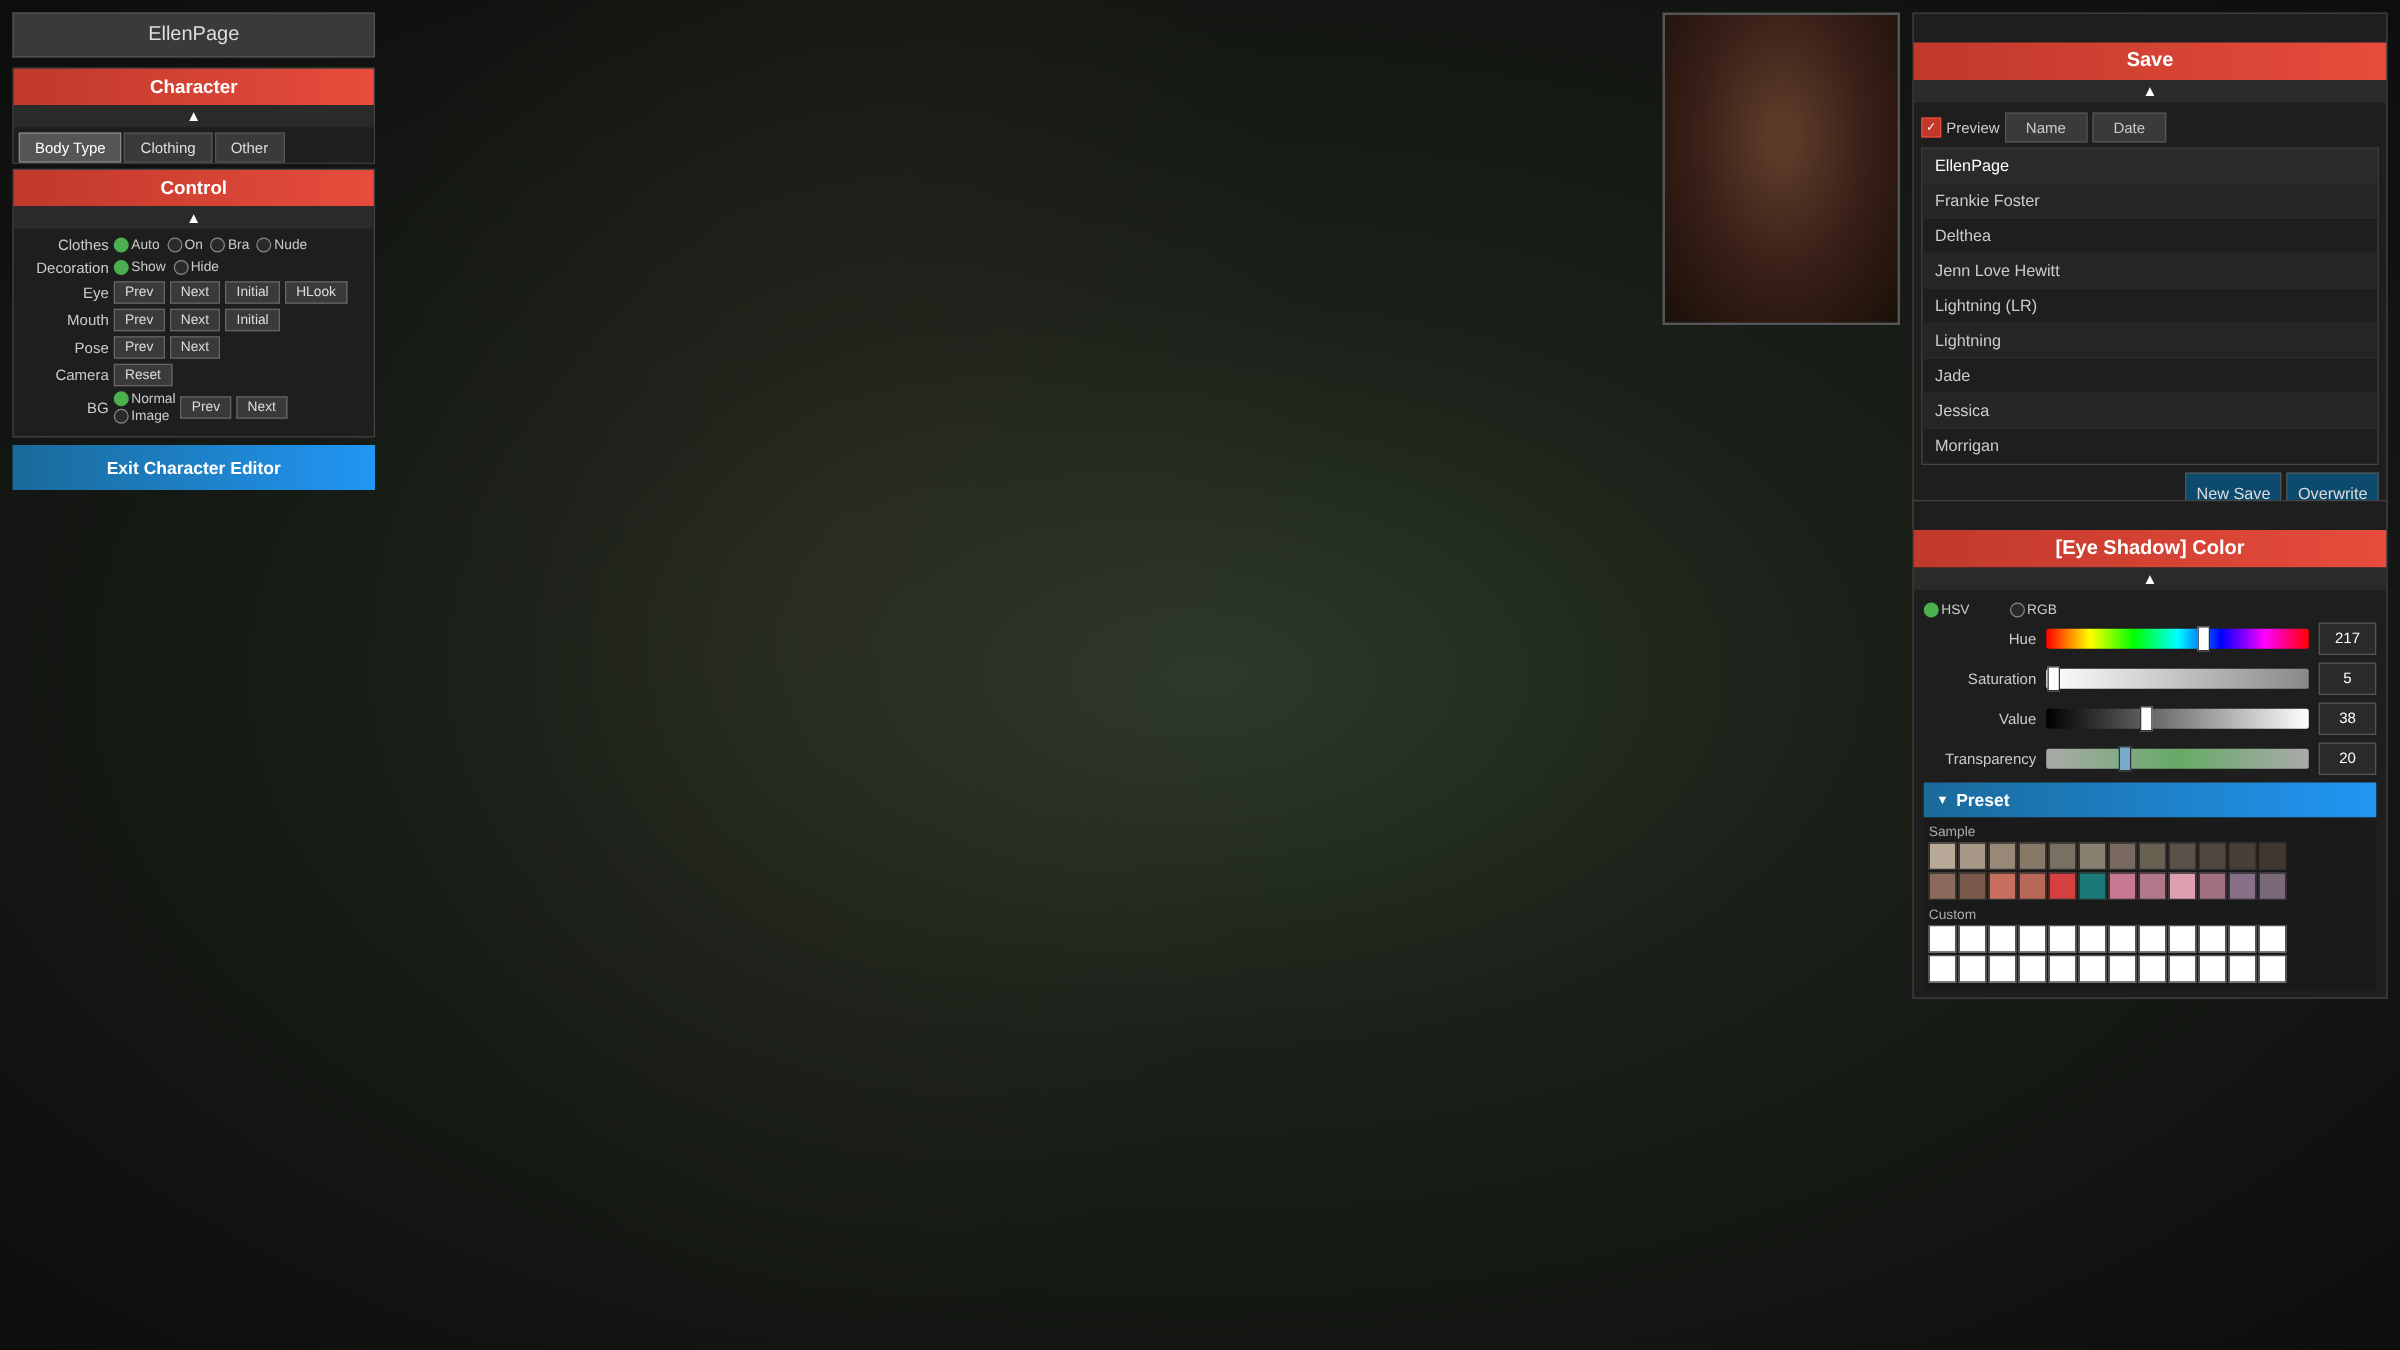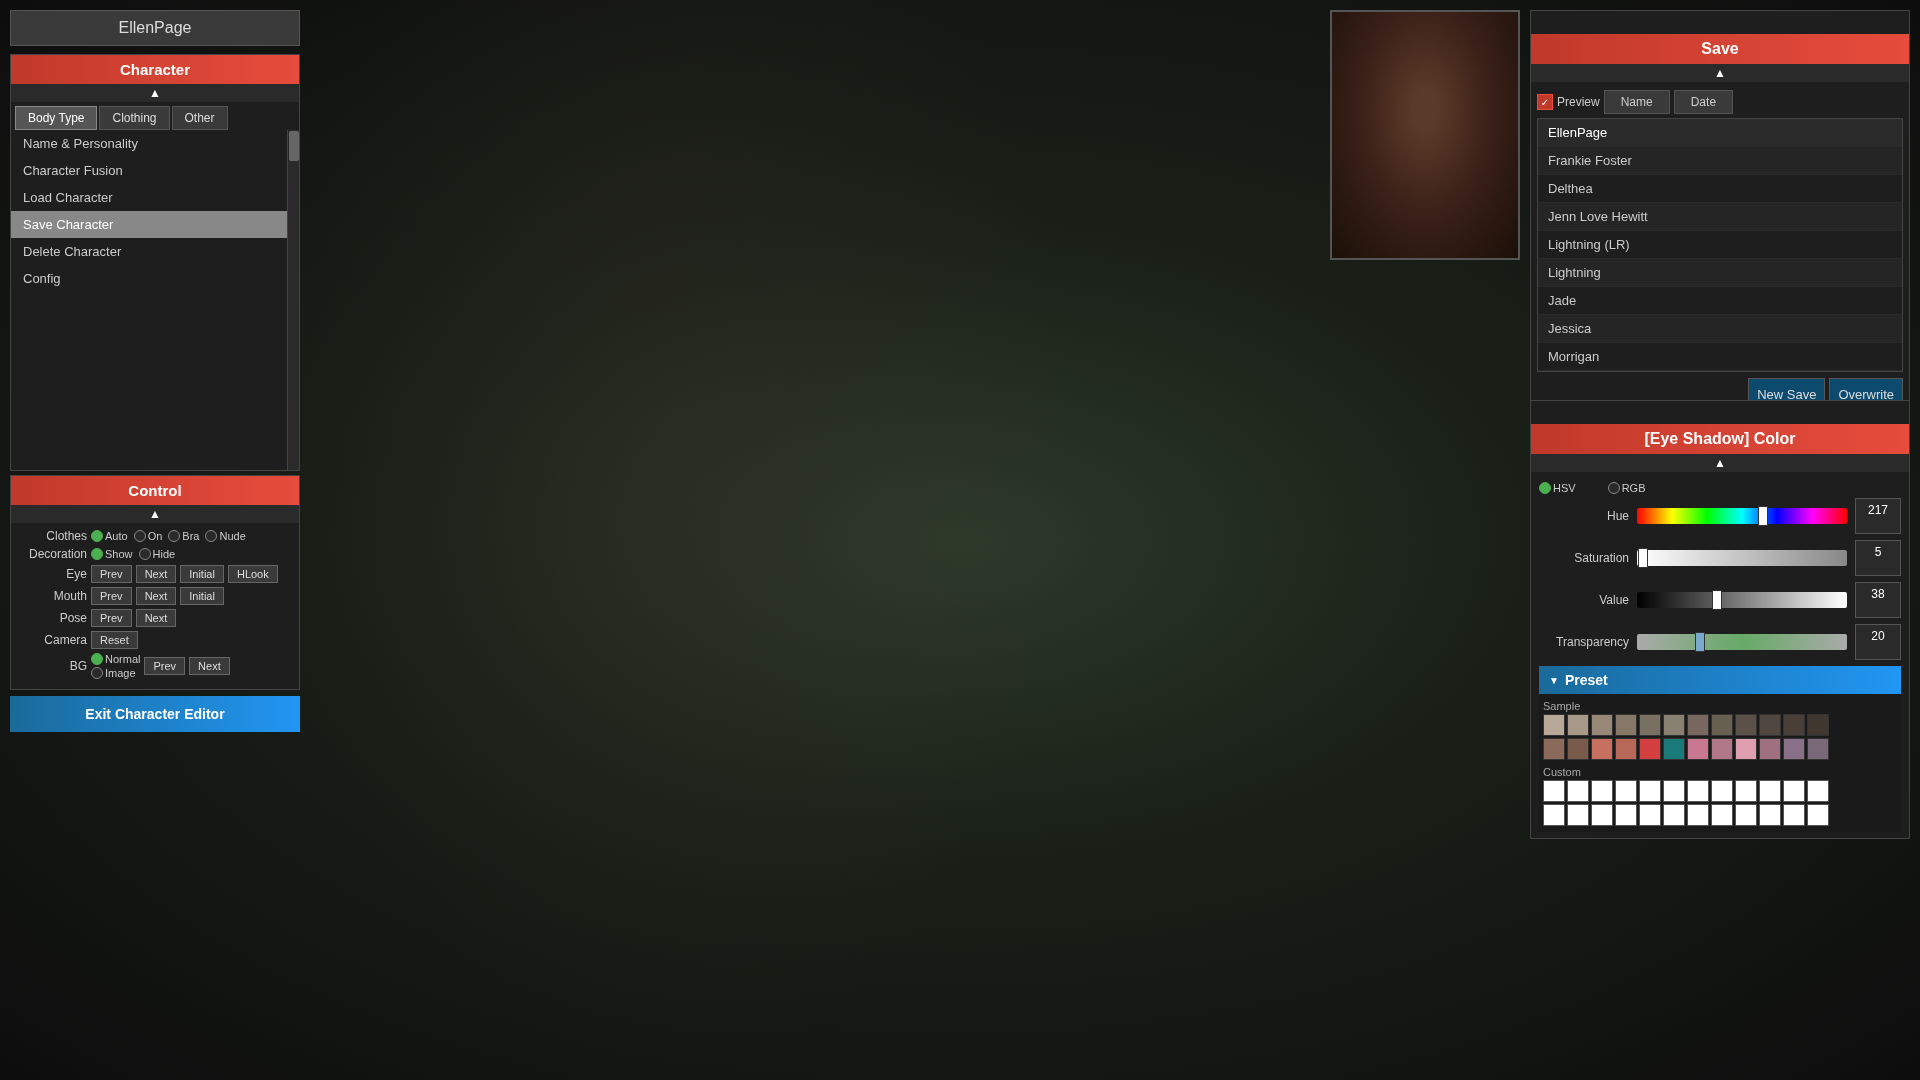--- a/index.html
+++ b/index.html
@@ -387,21 +387,21 @@
       height: 20px;
       background: #fff;
       border: 1px solid #333;
       top: -2px;
       transform: translateX(-50%);
       cursor: pointer;
     }
 
     .color-value-box {
       width: 46px;
-      height: 36px;
+      height: 26px;
       background: #2a2a2a;
       border: 1px solid #555;
       color: #fff;
       text-align: center;
       font-size: 12px;
       line-height: 22px;
     }
 
     
     #preset-section {
@@ -499,33 +499,20 @@
       <span>Character</span>
     </div>
     <div class="panel-arrow">▲</div>
 
     <div id="tab-row">
       <button class="tab-btn active">Body Type</button>
       <button class="tab-btn">Clothing</button>
       <button class="tab-btn">Other</button>
     </div>
 
-    <div id="menu-scroll-area">
-      <div id="menu-items-container">
-        <div class="menu-item">Name &amp; Personality</div>
-        <div class="menu-item">Character Fusion</div>
-        <div class="menu-item">Load Character</div>
-        <div class="menu-item selected">Save Character</div>
-        <div class="menu-item">Delete Character</div>
-        <div class="menu-item">Config</div>
-      </div>
-      <div id="menu-scrollbar">
-        <div id="scroll-thumb"></div>
-      </div>
-    </div>
   </div>
 
   
   <div id="control-panel">
     <div class="panel-header-red">
       <span>Control</span>
     </div>
     <div class="panel-arrow">▲</div>
     <div id="control-content">
 

